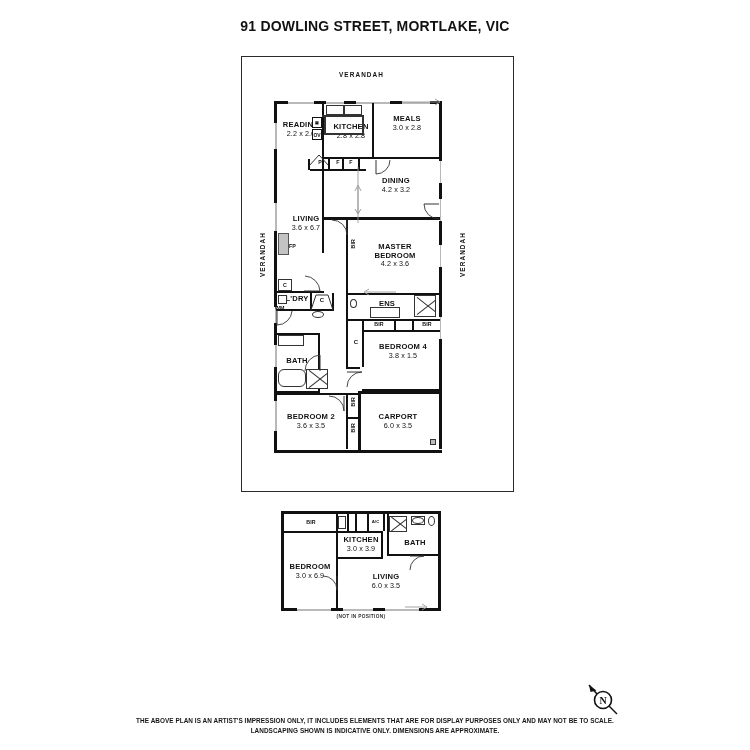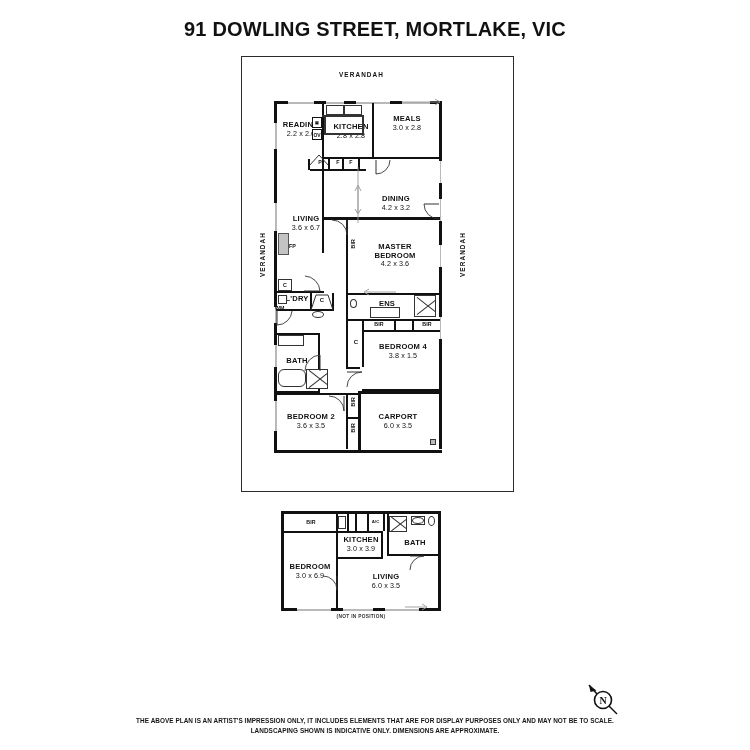--- a/index.html
+++ b/index.html
@@ -6,21 +6,21 @@
   body{
     width:750px;height:750px;background:#ffffff;
     font-family:"Liberation Sans", sans-serif;
     color:#1b1b1b;position:relative;overflow:hidden;
   }
   .page{position:absolute;inset:0;}
 
   
   #title{
     position:absolute;top:18px;left:0;width:750px;
-    text-align:center;font-size:20px;font-weight:bold;
+    text-align:center;font-size:14px;font-weight:bold;
     letter-spacing:.2px;color:#111;
   }
 
   
   #lot{
     position:absolute;left:241px;top:56px;width:273px;height:436px;
     border:1.6px solid #2b2b2b;background:#fff;box-sizing:border-box;
   }
 
   
@@ -161,21 +161,21 @@
     <div class="rm" style="left:86px;top:66px;width:46px;">
       <span class="n">KITCHEN</span>
       <span class="d">2.8 x 2.8</span>
     </div>
 
     <div class="rm" style="left:140px;top:58px;width:50px;">
       <span class="n">MEALS</span>
       <span class="d">3.0 x 2.8</span>
     </div>
 
-    <div class="rm" style="left:126px;top:138px;width:56px;">
+    <div class="rm" style="left:126px;top:120px;width:56px;">
       <span class="n">DINING</span>
       <span class="d">4.2 x 3.2</span>
     </div>
 
     <div class="rm" style="left:40px;top:158px;width:48px;">
       <span class="n">LIVING</span>
       <span class="d">3.6 x 6.7</span>
     </div>
 
     <div class="rm" style="left:122px;top:186px;width:62px;">

